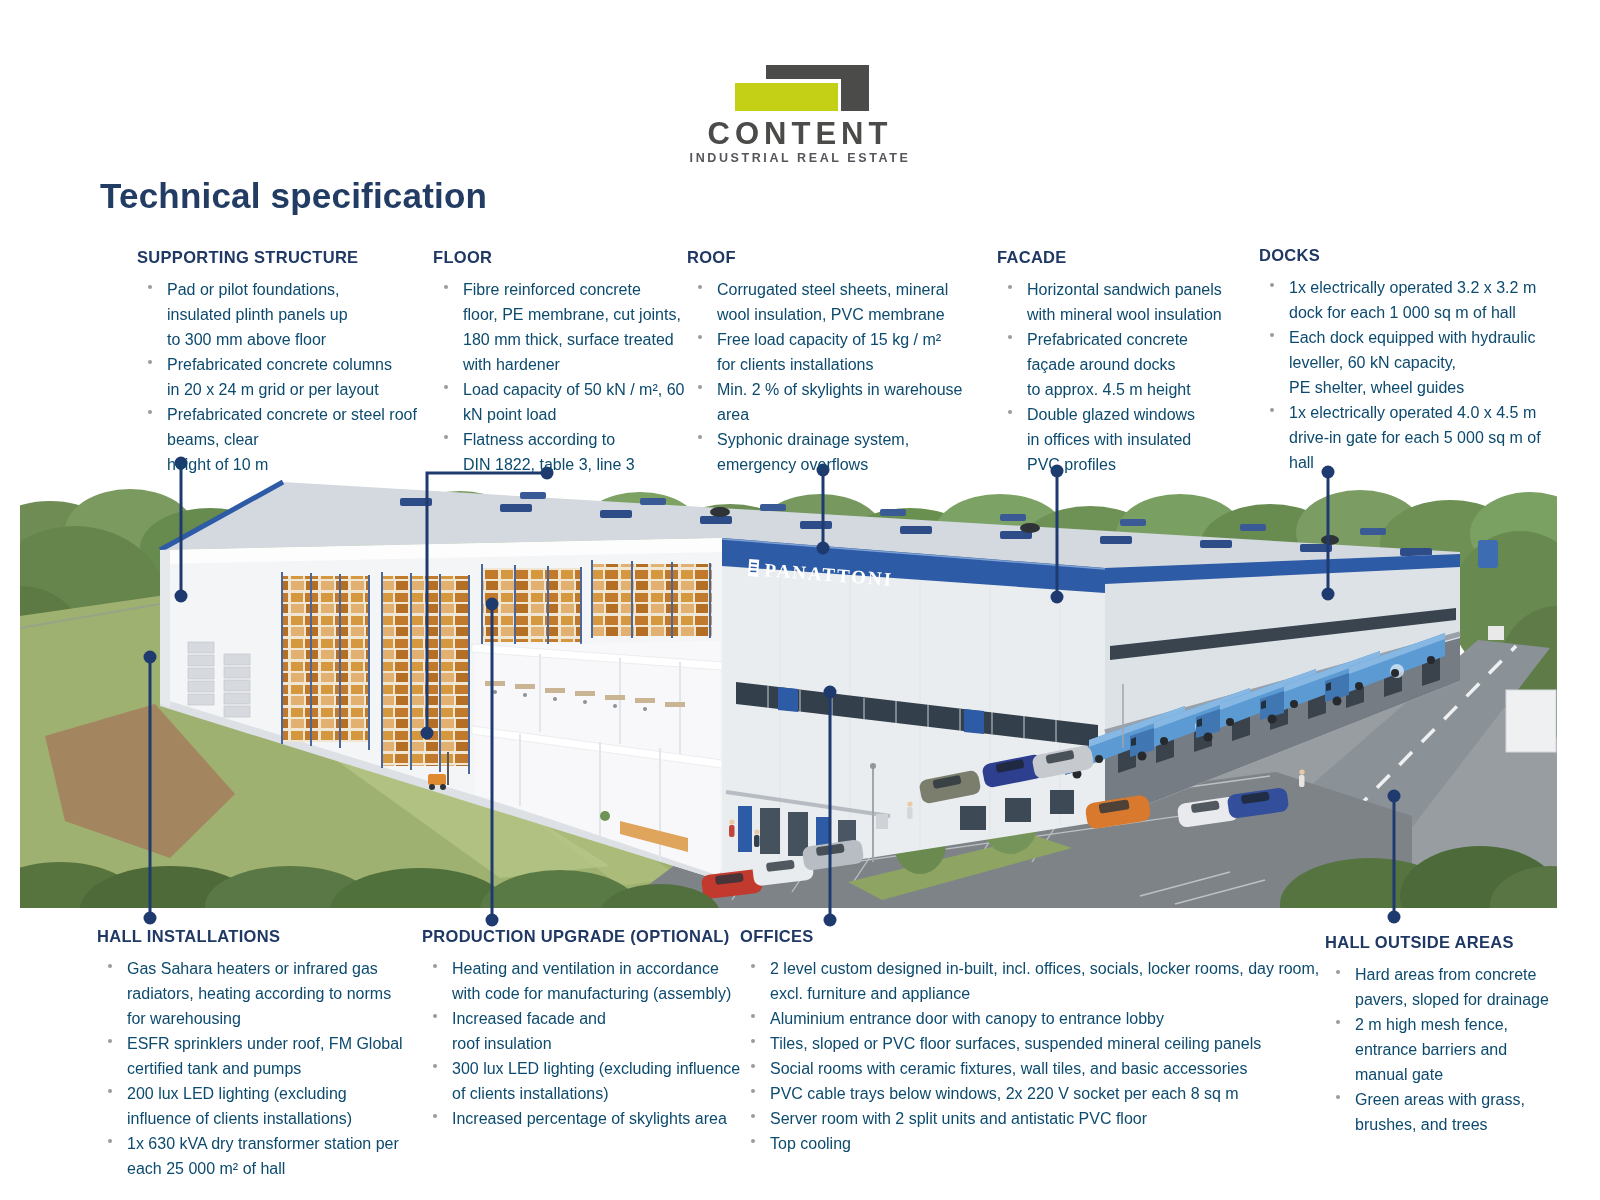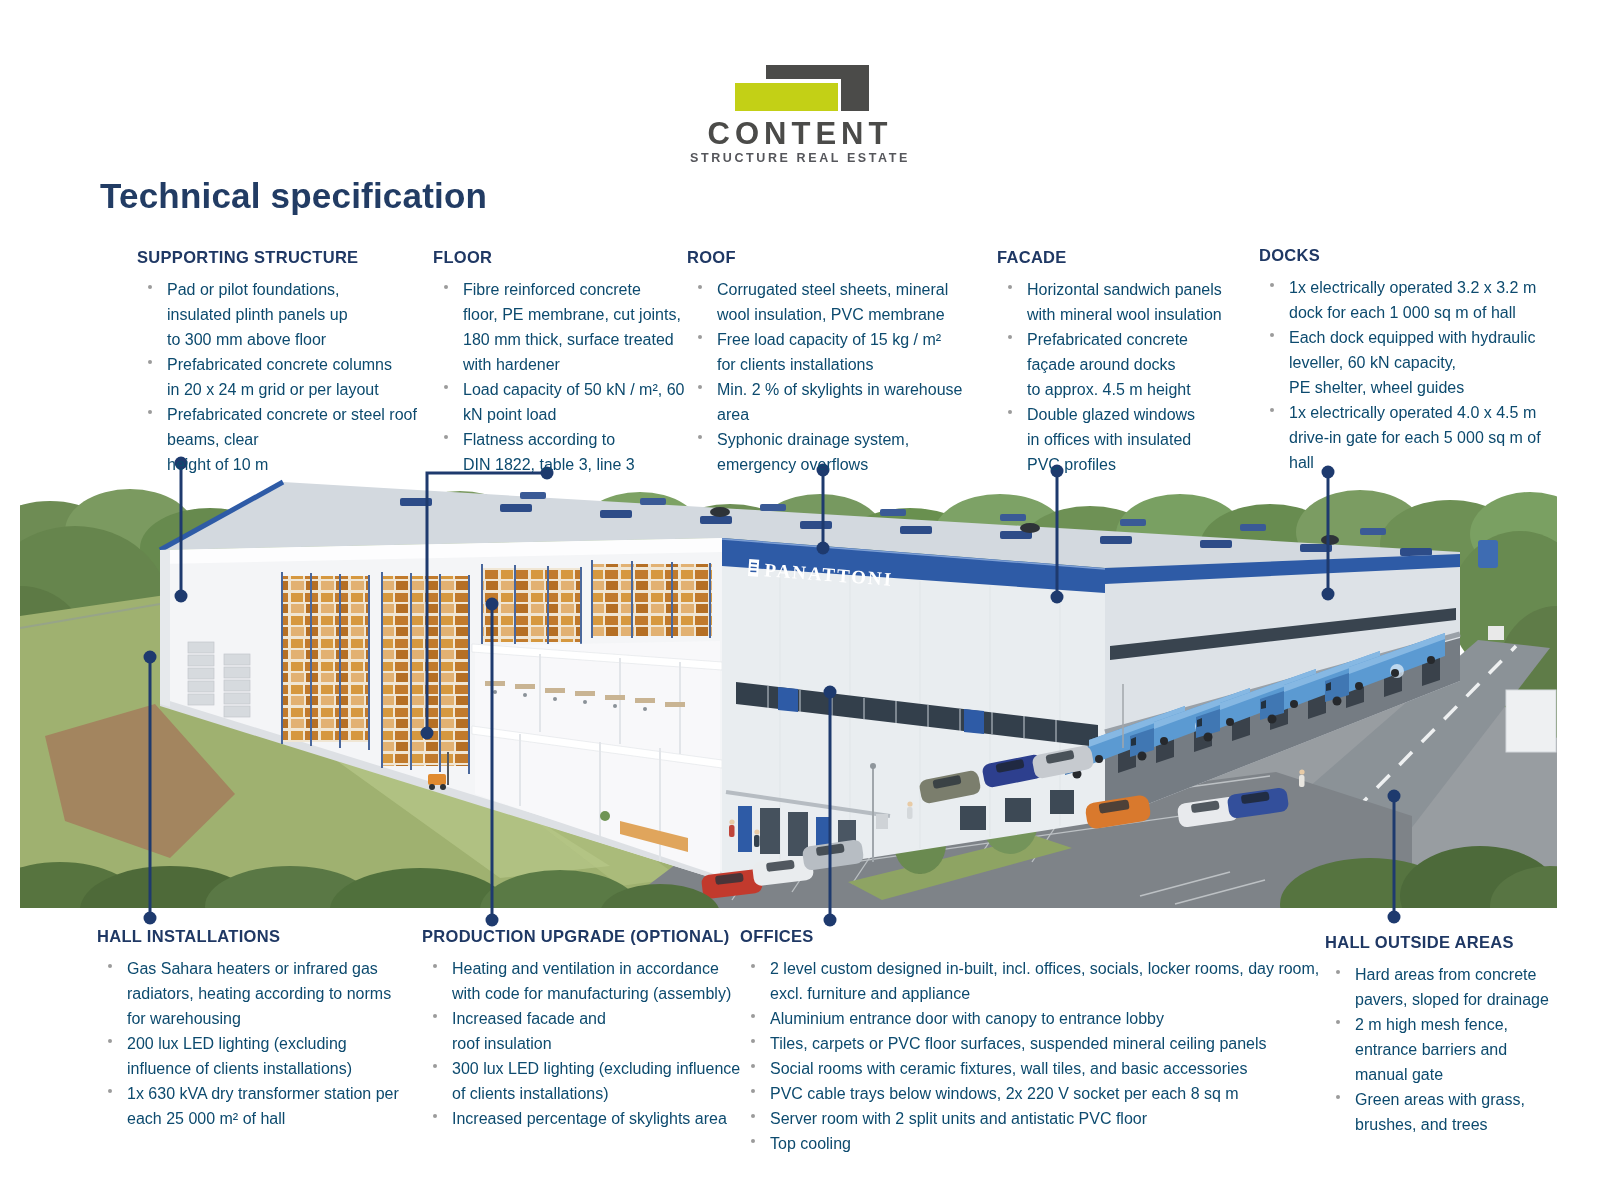--- a/index.html
+++ b/index.html
@@ -37,21 +37,21 @@
 </head>
 <body>
 
 <div class="page">
 
   <div>
     <div class="lg-block" style="left:766px;top:29px;width:103px;height:14px;background:#4b4b49;"></div>
     <div class="lg-block" style="left:841px;top:29px;width:28px;height:46px;background:#4b4b49;"></div>
     <div class="lg-block" style="left:735px;top:47px;width:103px;height:28px;background:#c3d016;"></div>
     <div class="logo-word">CONTENT</div>
-    <div class="logo-tag">STRUCTURE REAL ESTATE</div>
+    <div class="logo-tag">INDUSTRIAL REAL ESTATE</div>
   </div>
 
   <h1 class="title">Technical specification</h1>
 
   <section class="col s1">
     <h2>SUPPORTING STRUCTURE</h2>
     <ul>
       <li>Pad or pilot foundations,
 insulated plinth panels up
 to 300 mm above floor</li>
@@ -114,20 +114,22 @@
 hall</li>
     </ul>
   </section>
 
   <section class="col b1">
     <h2>HALL INSTALLATIONS</h2>
     <ul>
       <li>Gas Sahara heaters or infrared gas
 radiators, heating according to norms
 for warehousing</li>
+      <li>ESFR sprinklers under roof, FM Global
+certified tank and pumps</li>
       <li>200 lux LED lighting (excluding
 influence of clients installations)</li>
       <li>1x 630 kVA dry transformer station per
 each 25 000 m² of hall</li>
     </ul>
   </section>
   <section class="col b2">
     <h2>PRODUCTION UPGRADE (OPTIONAL)</h2>
     <ul>
       <li>Heating and ventilation in accordance
@@ -138,21 +140,21 @@
 of clients installations)</li>
       <li>Increased percentage of skylights area</li>
     </ul>
   </section>
   <section class="col b3">
     <h2>OFFICES</h2>
     <ul>
       <li>2 level custom designed in-built, incl. offices, socials, locker rooms, day room,
 excl. furniture and appliance</li>
       <li>Aluminium entrance door with canopy to entrance lobby</li>
-      <li>Tiles, carpets or PVC floor surfaces, suspended mineral ceiling panels</li>
+      <li>Tiles, sloped or PVC floor surfaces, suspended mineral ceiling panels</li>
       <li>Social rooms with ceramic fixtures, wall tiles, and basic accessories</li>
       <li>PVC cable trays below windows, 2x 220 V socket per each 8 sq m</li>
       <li>Server room with 2 split units and antistatic PVC floor</li>
       <li>Top cooling</li>
     </ul>
   </section>
   <section class="col b4">
     <h2>HALL OUTSIDE AREAS</h2>
     <ul>
       <li>Hard areas from concrete

